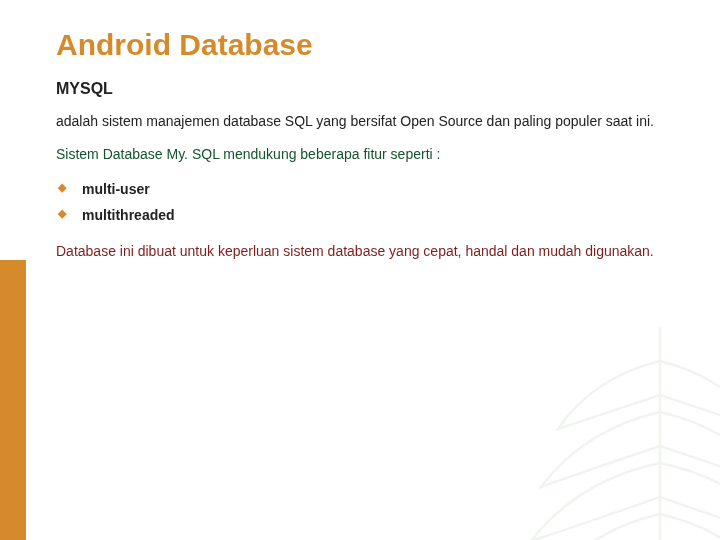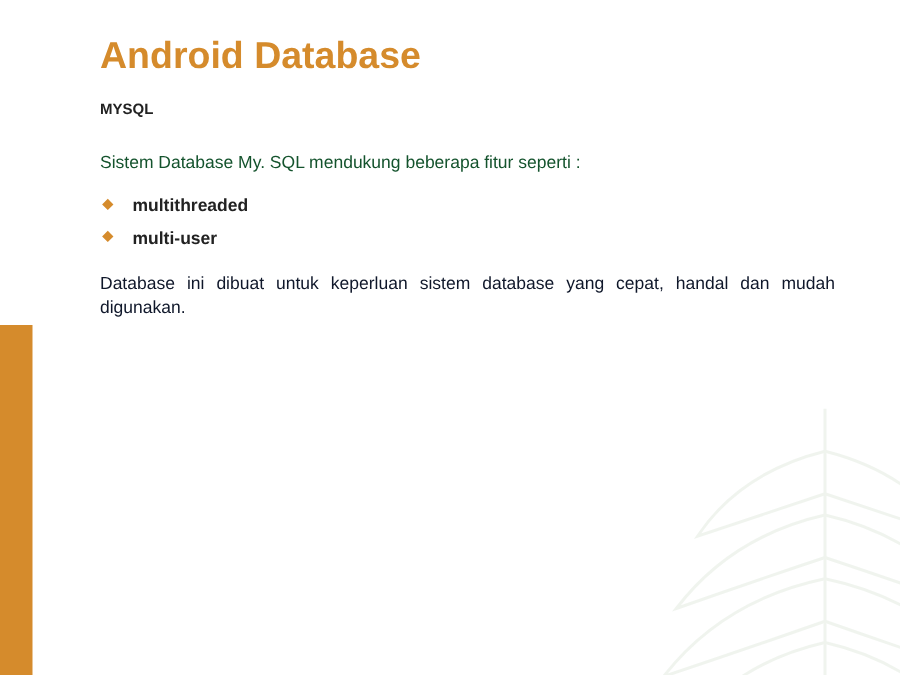--- a/index.html
+++ b/index.html
@@ -30,33 +30,33 @@
       width: 340px;
       height: 340px;
       pointer-events: none;
     }
     .watermark svg {
       width: 100%;
       height: 100%;
       opacity: 0.08;
     }
     .content {
-      padding: 28px 52px 0 80px;
+      padding: 28px 52px 0 56px;
     }
     .title {
       color: #d58b2c;
       font-size: 30px;
       font-weight: bold;
       margin-bottom: 18px;
     }
     .subtitle {
       color: #222;
-      font-size: 12px;
+      font-size: 16px;
       font-weight: bold;
-      margin-bottom: 26px;
+      margin-bottom: 14px;
     }
     .para {
       color: #222;
       font-size: 14px;
       line-height: 1.35;
       margin-bottom: 14px;
       text-align: justify;
     }
     .para2 {
       color: #14532d;
@@ -77,21 +77,21 @@
     }
     .list li::before {
       content: "◆";
       position: absolute;
       left: 2px;
       top: 5px;
       color: #d58b2c;
       font-size: 11px;
     }
     .closing {
-      color: #0f172a;
+      color: #7f1d1d;
       font-size: 14px;
       line-height: 1.35;
       text-align: justify;
     }
   </style>
 </head>
 <body>
 
 <div class="accent-bar"></div>
 
@@ -109,19 +109,20 @@
       <path d="M50 60 Q72 65 84 82 Q68 76 50 70"></path>
       <path d="M50 75 Q34 78 24 92 Q38 86 50 82"></path>
       <path d="M50 75 Q66 78 76 92 Q62 86 50 82"></path>
     </g>
   </svg>
 </div>
 
 <div class="content">
   <h1 class="title">Android Database</h1>
   <h2 class="subtitle">MYSQL</h2>
+  <p class="para">adalah sistem manajemen database SQL yang bersifat Open Source dan paling populer saat ini.</p>
   <p class="para2">Sistem Database My. SQL mendukung beberapa fitur seperti :</p>
   <ul class="list">
+    <li>multi-user</li>
     <li>multithreaded</li>
-    <li>multi-user</li>
   </ul>
   <p class="closing">Database ini dibuat untuk keperluan sistem database yang cepat, handal dan mudah digunakan.</p>
 </div>
 
 </body></html>

